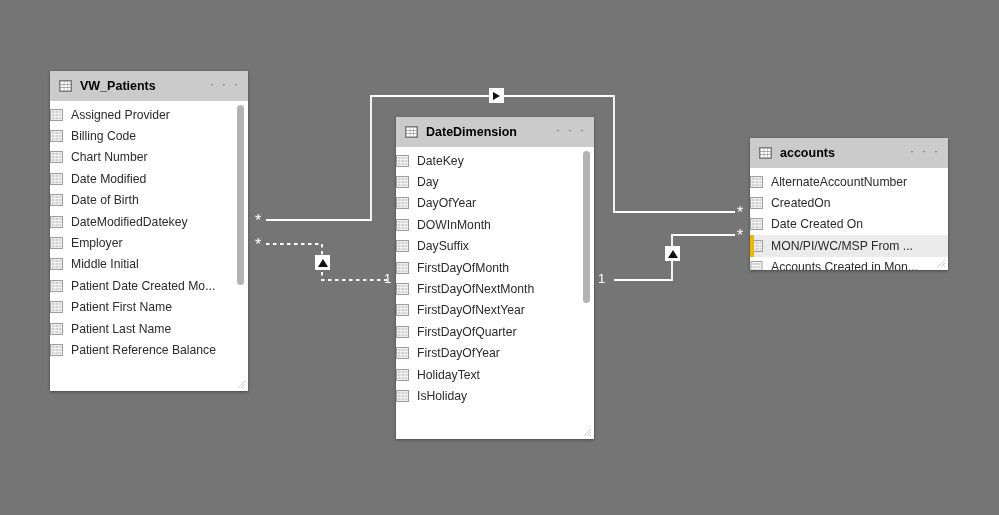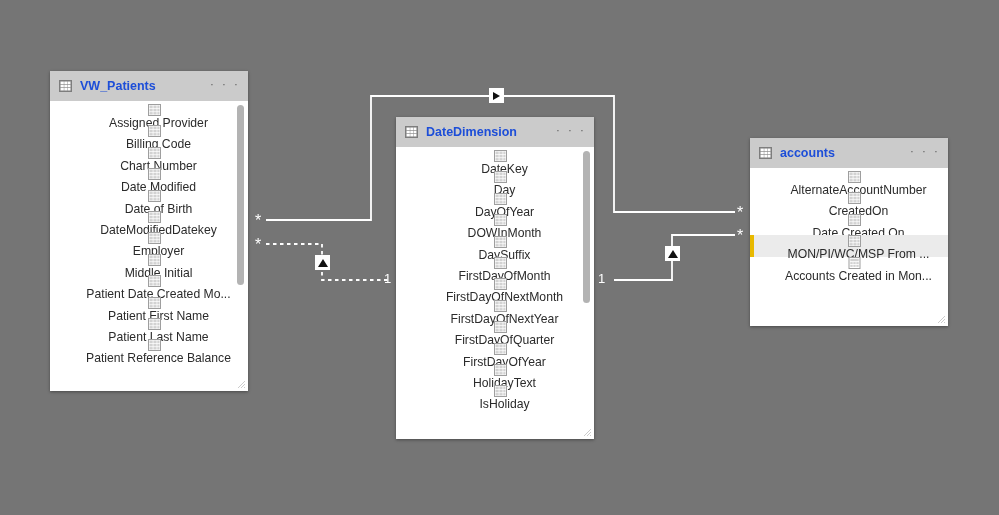--- a/index.html
+++ b/index.html
@@ -78,21 +78,21 @@
     min-height: 30px;
     background: #cbcbcb;
     display: flex;
     align-items: center;
     padding: 0 8px 0 9px;
     box-sizing: border-box;
   }
   .table-title {
     font-size: 12.5px;
     font-weight: bold;
-    color: #1d4ed8;
+    color: #000000;
     margin-left: 8px;
     flex: 1;
     white-space: nowrap;
     overflow: hidden;
   }
   .ellipsis-btn {
     color: #6a6a6a;
     font-size: 13px;
     letter-spacing: 2px;
     line-height: 8px;
@@ -102,24 +102,22 @@
   .field-list {
     flex: 1;
     position: relative;
     overflow: hidden;
     padding-top: 3px;
   }
   .field-row {
     display: flex;
     align-items: center;
     height: 21.4px;
-    padding-left: 11px;
     box-sizing: border-box;
     position: relative;
-    flex-direction: column;
   }
   .field-row.selected {
     background: #ebebeb;
     text-align: right;
   }
   .field-row.selected::before {
     content: "";
     position: absolute;
     left: 0; top: 0; bottom: 0;
     width: 4px;
@@ -649,21 +647,21 @@
             <span class="field-label">IsHoliday</span>
           </div>
           <div class="vscroll" style="top: 4px; height: 152px;"></div>
         </div>
         <span>
           <svg class="resize-grip" viewBox="0 0 9 9" xmlns="http://www.w3.org/2000/svg">
             <path d="M8 1 L1 8 M8 4 L4 8 M8 7 L7 8" stroke="#9a9a9a" stroke-width="1" fill="none"></path>
           </svg>
         </span>
       </div>
-      <div class="table-card" style="left: 750px; top: 138px; width: 198px; height: 188px;">
+      <div class="table-card" style="left: 750px; top: 138px; width: 198px; height: 132px;">
         <div class="table-header">
           <span>
             <svg class="ico ico-hdr" viewBox="0 0 13 12" xmlns="http://www.w3.org/2000/svg">
               <rect x="0.5" y="0.5" width="12" height="11" fill="#8f8f8f" stroke="#7d7d7d"></rect>
               <rect x="1.6" y="1.6" width="3.2" height="2.5" fill="#ffffff"></rect>
               <rect x="5.3" y="1.6" width="3.2" height="2.5" fill="#ffffff"></rect>
               <rect x="9.0" y="1.6" width="2.4" height="2.5" fill="#ffffff"></rect>
               <rect x="1.6" y="4.8" width="3.2" height="2.5" fill="#ffffff"></rect>
               <rect x="5.3" y="4.8" width="3.2" height="2.5" fill="#ffffff"></rect>
               <rect x="9.0" y="4.8" width="2.4" height="2.5" fill="#ffffff"></rect>

